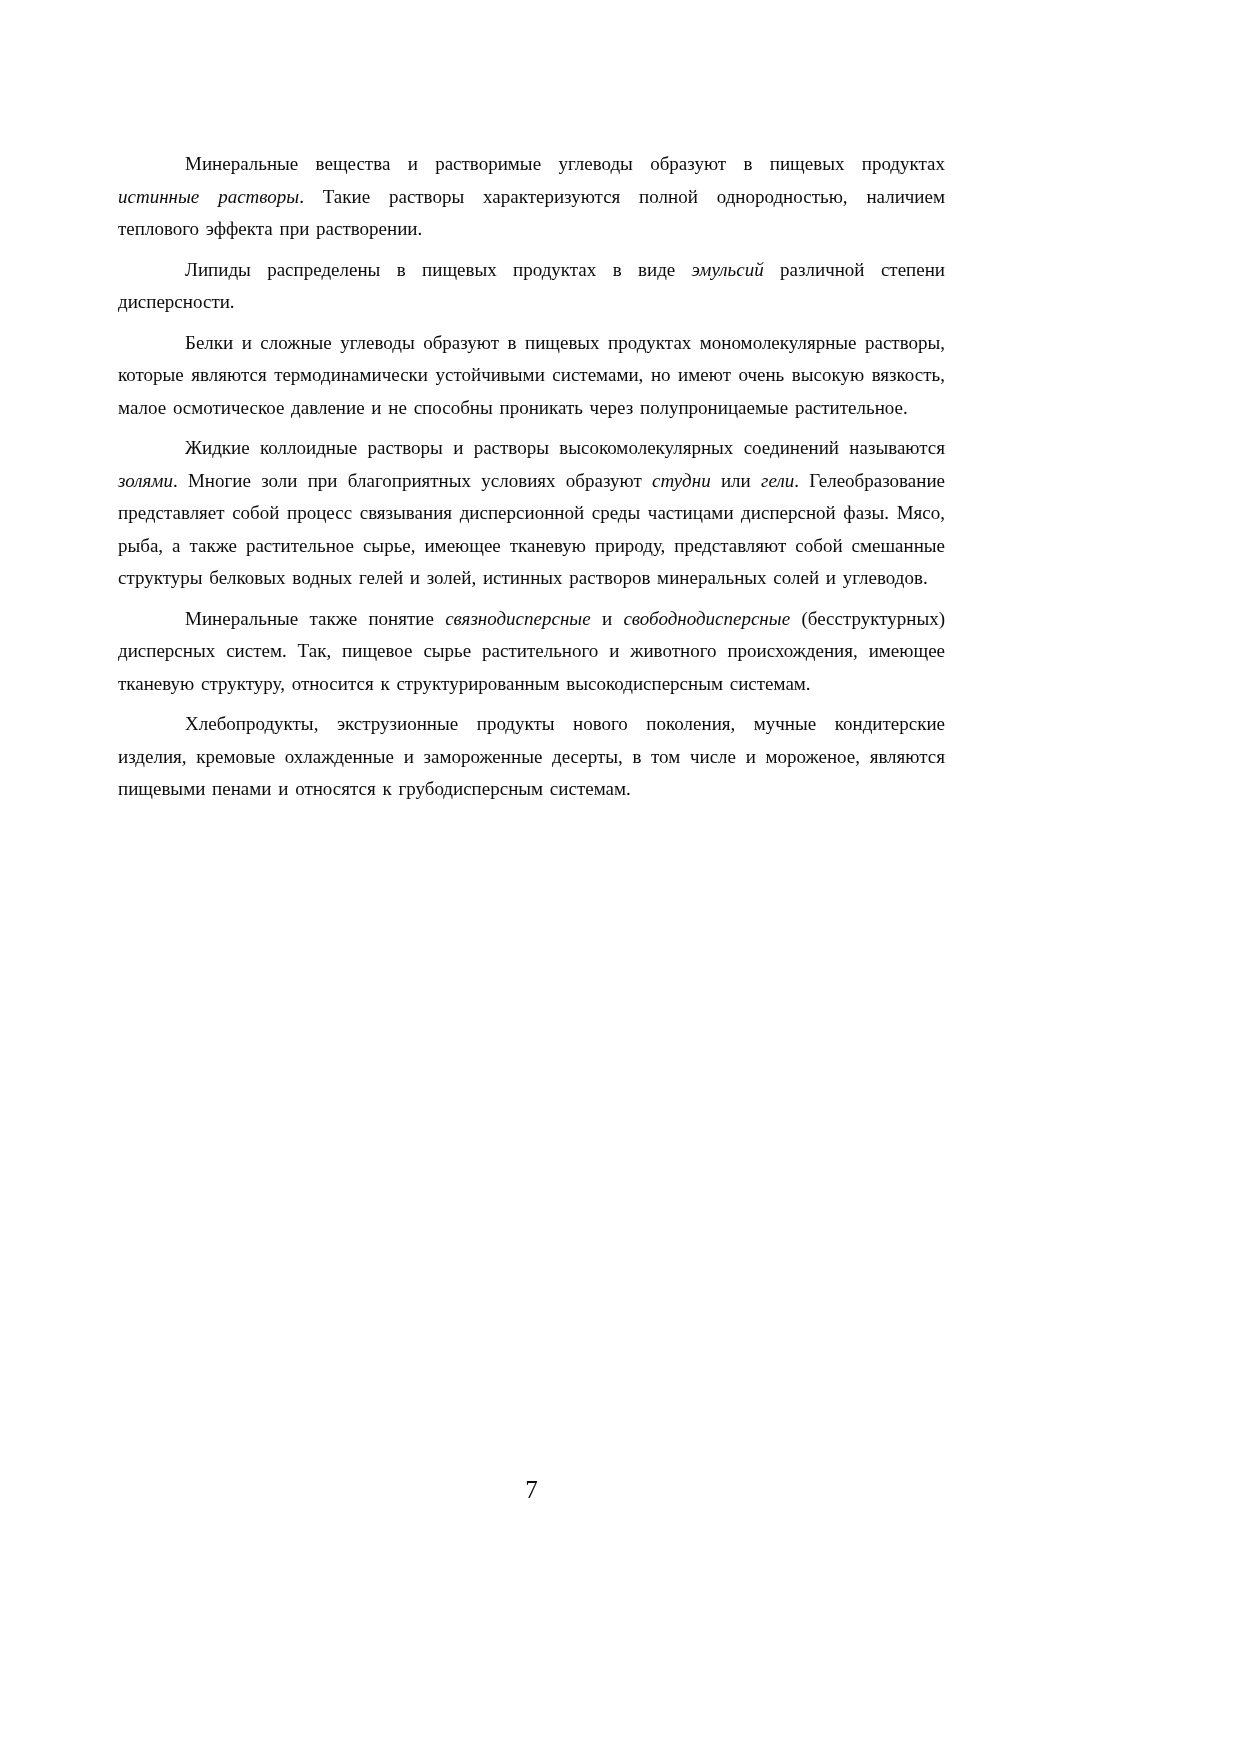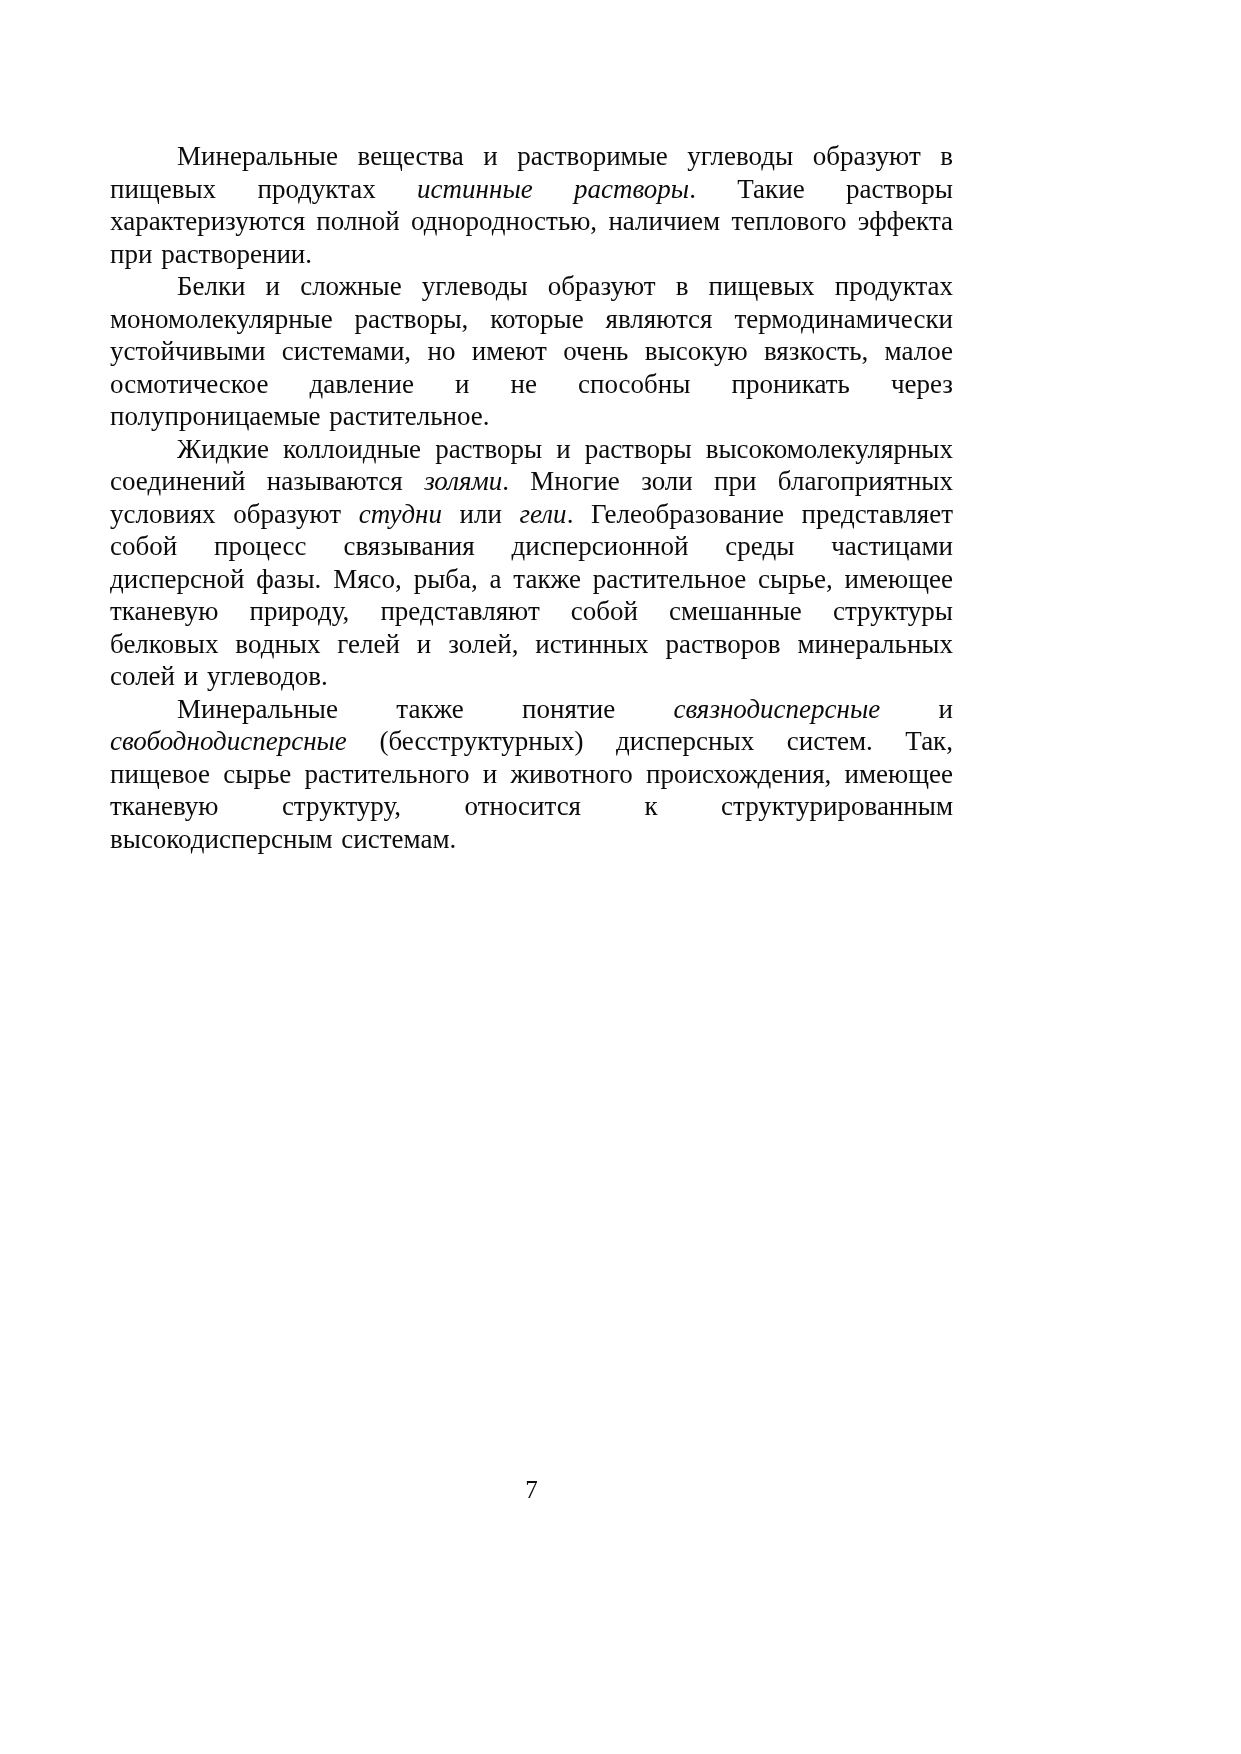--- a/index.html
+++ b/index.html
@@ -20,23 +20,23 @@
     inset: 0;
     background: #ffffff;
   }
   .text-block {
     position: absolute;
     left: 110px;
     top: 140px;
     width: 843px;
   }
   .text-block p {
-    margin: 0;
+    margin: 8px;
     text-indent: 67px;
-    font-size: 27px;
+    font-size: 19px;
     line-height: 32.5px;
     text-align: justify;
     word-spacing: 2px;
   }
   .italic {
     font-style: italic;
   }
   .page-number {
     position: absolute;
     left: 110px;
@@ -46,18 +46,20 @@
     font-size: 25px;
     color: #0b0b0b;
   }
 </style>
 </head>
 <body>
 
 <div class="page">
   <div class="text-block">
       <p><span>Минеральные вещества и растворимые углеводы образуют в пищевых продуктах </span><span class="italic">истинные растворы</span><span>. Такие растворы характеризуются полной однородностью, наличием теплового эффекта при растворении.</span></p>
+      <p><span>Липиды распределены в пищевых продуктах в виде </span><span class="italic">эмульсий</span><span> различной степени дисперсности.</span></p>
       <p><span>Белки и сложные углеводы образуют в пищевых продуктах мономолекулярные растворы, которые являются термодинамически устойчивыми системами, но имеют очень высокую вязкость, малое осмотическое давление и не способны проникать через полупроницаемые растительное.</span></p>
       <p><span>Жидкие коллоидные растворы и растворы высокомолекулярных соединений называются </span><span class="italic">золями</span><span>. Многие золи при благоприятных условиях образуют </span><span class="italic">студни</span><span> или </span><span class="italic">гели</span><span>. Гелеобразование представляет собой процесс связывания дисперсионной среды частицами дисперсной фазы. Мясо, рыба, а также растительное сырье, имеющее тканевую природу, представляют собой смешанные структуры белковых водных гелей и золей, истинных растворов минеральных солей и углеводов.</span></p>
       <p><span>Минеральные также понятие </span><span class="italic">связнодисперсные</span><span> и </span><span class="italic">свободнодисперсные</span><span> (бесструктурных) дисперсных систем. Так, пищевое сырье растительного и животного происхождения, имеющее тканевую структуру, относится к структурированным высокодисперсным системам.</span></p>
+      <p><span>Хлебопродукты, экструзионные продукты нового поколения, мучные кондитерские изделия, кремовые охлажденные и замороженные десерты, в том числе и мороженое, являются пищевыми пенами и относятся к грубодисперсным системам.</span></p>
     </div>
   <div class="page-number">7</div>
 </div>
 
 </body></html>

